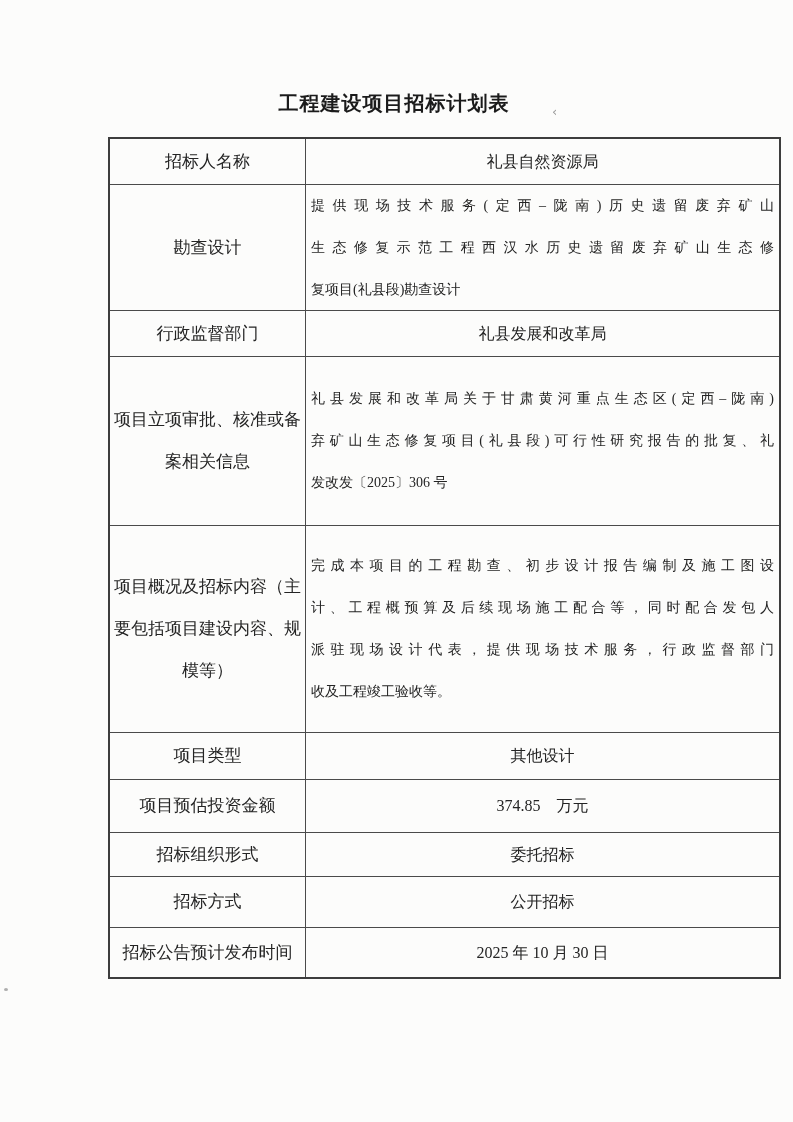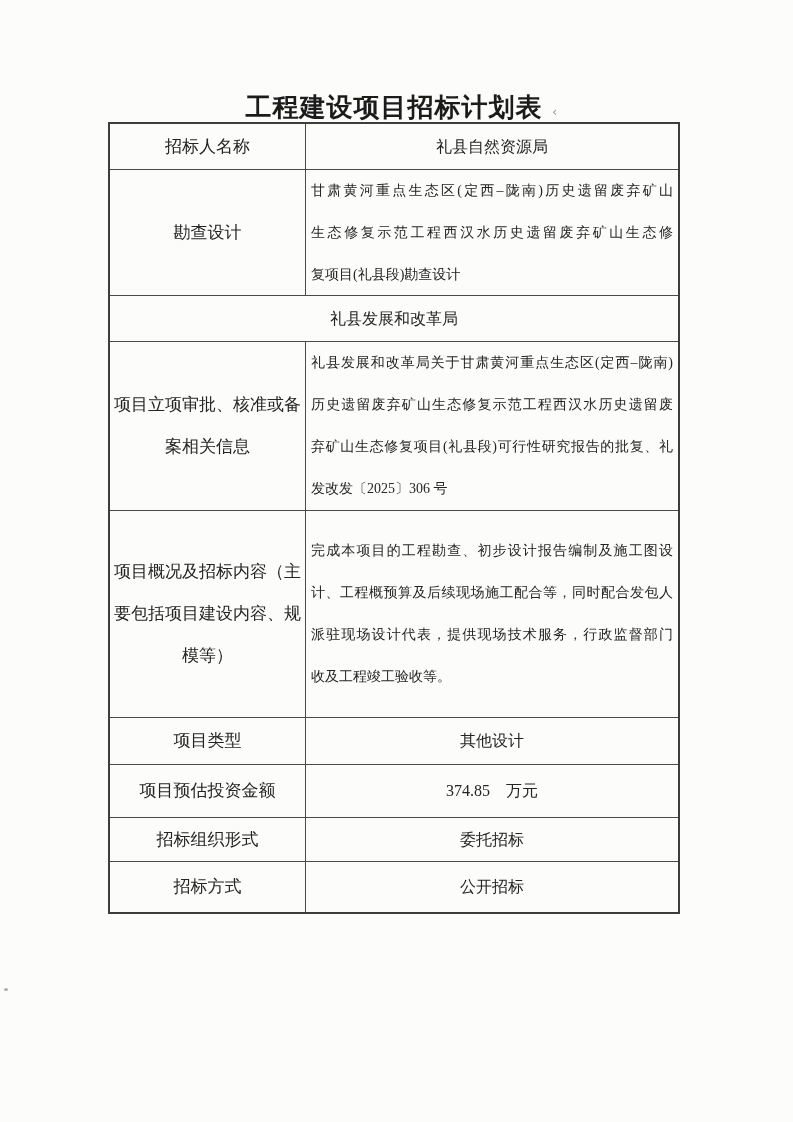--- a/index.html
+++ b/index.html
@@ -20,21 +20,21 @@
     inset: 0;
   }
   .doc-title {
     position: absolute;
     top: 90px;
     left: 108px;
     width: 572px;
     text-align: center;
     font-family: "Liberation Sans", "DejaVu Sans", sans-serif;
     font-weight: 700;
-    font-size: 26px;
+    font-size: 20px;
     letter-spacing: 1px;
     color: #1b1b1b;
     white-space: nowrap;
   }
   .scan-speck {
     position: absolute;
     left: 552px;
     top: 104px;
     font-size: 13px;
     color: #9a9a9a;
@@ -46,22 +46,22 @@
     top: 988px;
     width: 4px;
     height: 3px;
     background: #8d8d8d;
     border-radius: 50%;
     opacity: 0.7;
   }
   .bid-table {
     position: absolute;
     left: 108px;
-    top: 122px;
-    width: 572px;
+    top: 137px;
+    width: 673px;
     box-sizing: border-box;
     border: 2px solid #3d3d3d;
   }
   .trow {
     display: flex;
     box-sizing: border-box;
     border-top: 1.5px solid #4a4a4a;
   }
   .trow:first-child { border-top: none; }
   .trow:nth-child(1)  { height: 45px;  }
@@ -138,40 +138,42 @@
       <div class="cell vcell">
         <div class="ln v1">礼县自然资源局</div>
       </div>
     </div>
 
     <div class="trow">
       <div class="cell lcell">
         <div class="ln lc">勘查设计</div>
       </div>
       <div class="cell vcell">
-        <div class="ln vj">甘肃黄河重点生态区(定西–陇南)历史遗留废弃矿山</div>
+        <div class="ln vj">提供现场技术服务(定西–陇南)历史遗留废弃矿山</div>
         <div class="ln vj">生态修复示范工程西汉水历史遗留废弃矿山生态修</div>
         <div class="ln vjc">复项目(礼县段)勘查设计</div>
       </div>
     </div>
 
     <div class="trow">
+      <div class="cell lcell">
+        <div class="ln lc">行政监督部门</div>
+      </div>
       <div class="cell vcell">
         <div class="ln v1">礼县发展和改革局</div>
       </div>
     </div>
 
     <div class="trow">
       <div class="cell lcell">
         <div class="ln lc">项目立项审批、核准或备</div>
         <div class="ln lc">案相关信息</div>
       </div>
       <div class="cell vcell">
         <div class="ln vj">礼县发展和改革局关于甘肃黄河重点生态区(定西–陇南)</div>
-        <div class="ln vj">历史遗留废弃矿山生态修复示范工程西汉水历史遗留废</div>
         <div class="ln vj">弃矿山生态修复项目(礼县段)可行性研究报告的批复、礼</div>
         <div class="ln vjc">发改发〔2025〕306 号</div>
       </div>
     </div>
 
     <div class="trow">
       <div class="cell lcell">
         <div class="ln lc">项目概况及招标内容（主</div>
         <div class="ln lc">要包括项目建设内容、规</div>
         <div class="ln lc">模等）</div>
@@ -213,15 +215,23 @@
 
     <div class="trow">
       <div class="cell lcell">
         <div class="ln lc">招标方式</div>
       </div>
       <div class="cell vcell">
         <div class="ln v1">公开招标</div>
       </div>
     </div>
 
+    <div class="trow">
+      <div class="cell lcell">
+        <div class="ln lc">招标公告预计发布时间</div>
+      </div>
+      <div class="cell vcell">
+        <div class="ln v1">2025 年 10 月 30 日</div>
+      </div>
+    </div>
 
   </div>
 </div>
 
 </body></html>

